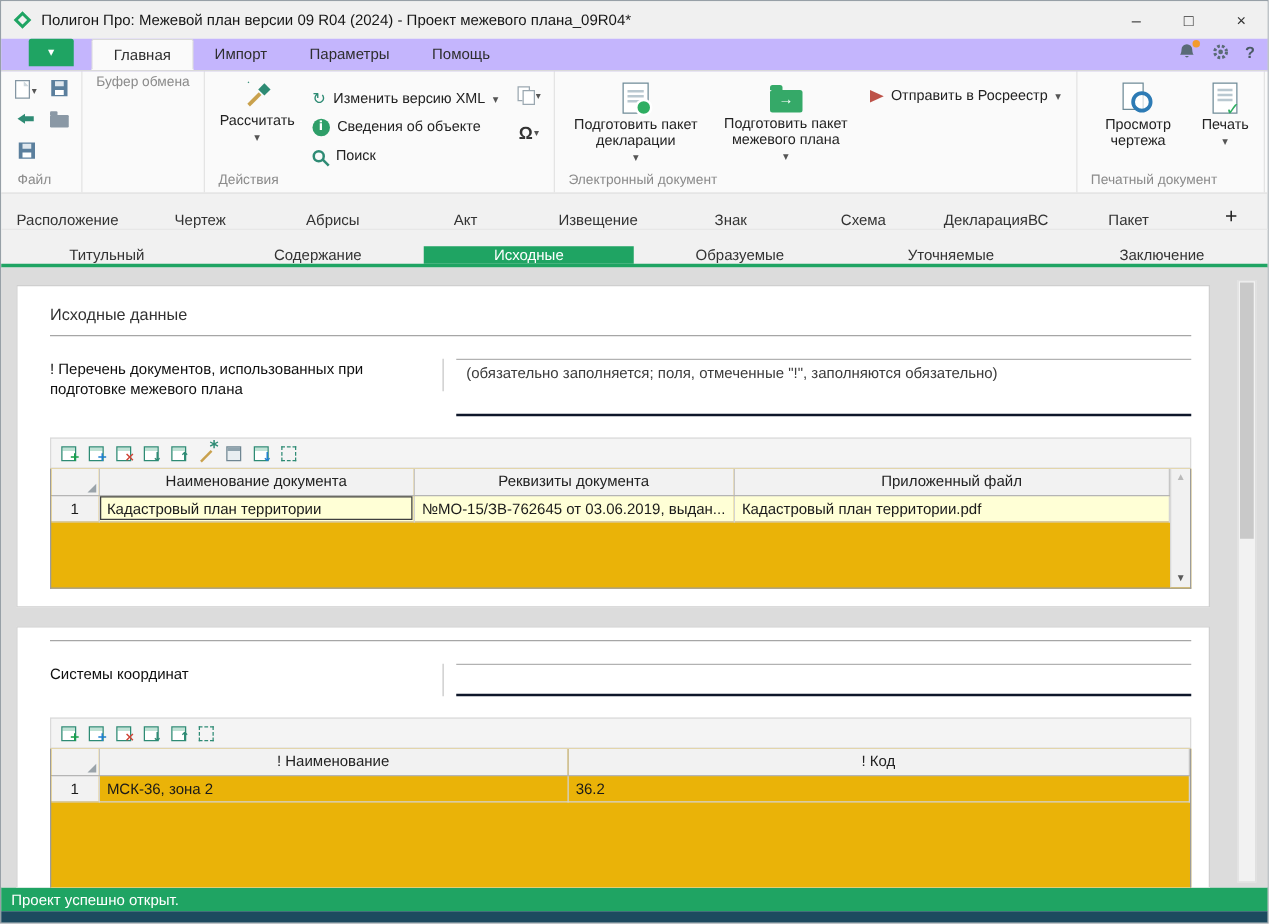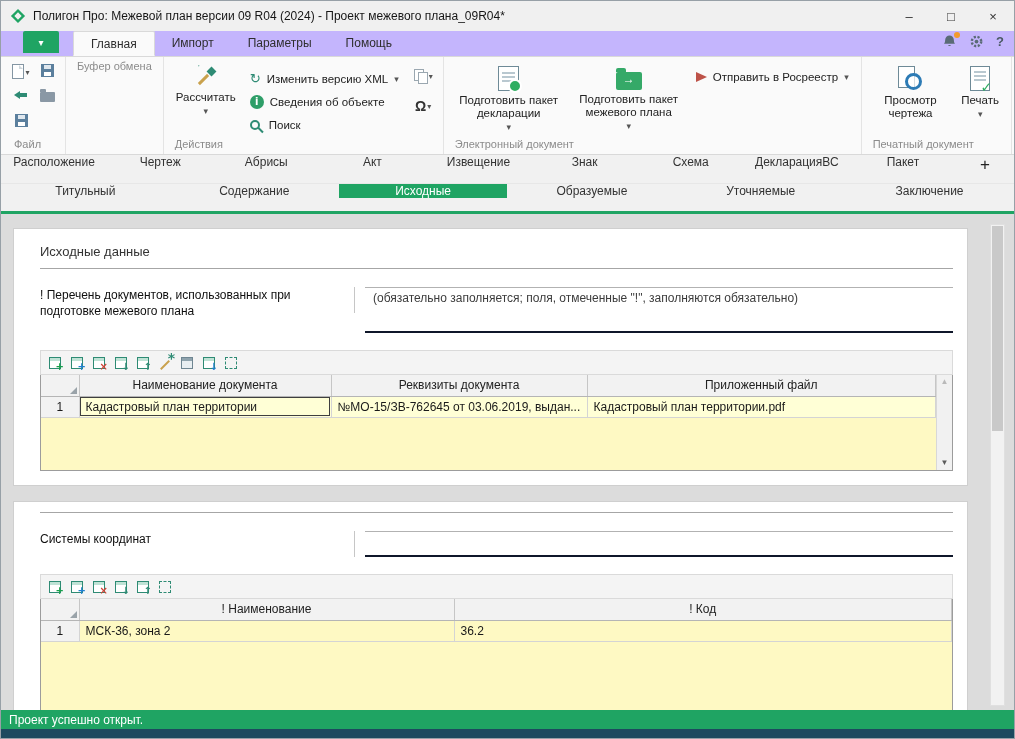--- a/index.html
+++ b/index.html
@@ -81,21 +81,21 @@
   .ic-send{display:inline-block;width:0;height:0;border-style:solid;border-width:5px 0 5px 11px;border-color:transparent transparent transparent #bd5248}
   .ic-preview{display:inline-block;width:26px;height:25px;position:relative}
   .ic-preview::before{content:"";position:absolute;left:1px;top:0;width:15px;height:20px;background:#fff;border:1px solid #6e8a97}
   .ic-preview::after{content:"";position:absolute;right:1px;bottom:1px;width:11px;height:11px;border:3px solid #2d7bb5;border-radius:50%;background:rgba(255,255,255,.7)}
   .ic-print{display:inline-block;width:20px;height:25px;background:#fff;border:1px solid #6e8a97;position:relative}
   .ic-print::before{content:"";position:absolute;left:3px;top:4px;right:3px;height:2px;background:#b9c8d0;box-shadow:0 4px 0 #b9c8d0,0 8px 0 #b9c8d0}
   .ic-print::after{content:"✓";position:absolute;right:-3px;bottom:-4px;color:#2fae62;font-weight:bold;font-size:14px}
 
   
   .doctabs{flex:0 0 auto;background:#f1f1f1}
-  .dtrow{display:flex;height:28px;align-items:flex-start}
+  .dtrow{display:flex;height:28px;align-items:flex-end}
   .dtrow + .dtrow{border-top:1px solid #e7e7e7}
   .dtab{flex:1;display:flex;align-items:center;justify-content:center;font-size:12px;color:#333;cursor:pointer;white-space:nowrap}
   .dtab.active,.dtab.active:hover{background:#1FA463;color:#fff}
   .addtab{flex:0 0 58px;display:flex;align-items:center;justify-content:center;font-size:17px;color:#222;cursor:pointer}
   .greenline{height:3px;background:#1FA463}
 
   
   .content{flex:1;min-height:0;background:#dcdcdc;position:relative;overflow:hidden;padding:14px 46px 0 12px}
   .panel{background:#fff;border:1px solid #cfcfcf;padding:10px 14px 14px 26px;margin-bottom:15px}
   .ptitle{font-size:13px;color:#333;padding:5px 0 9px}
@@ -115,21 +115,21 @@
   [data-name="insert-row-icon"]::after{content:"+";color:#1f7fd0}
   [data-name="delete-row-icon"]::after{content:"×";color:#cf4336}
   [data-name="move-down-icon"]::after{content:"↓";color:#2E8B74}
   [data-name="move-up-icon"]::after{content:"↑";color:#2E8B74}
   [data-name="calculate-icon"]::before{border:none;background:#c9a14d;width:12px;height:2px;transform:rotate(-45deg);top:10px;left:2px}
   [data-name="calculate-icon"]::after{content:"*";color:#2E8B74;font-size:14px;right:0;top:-1px;bottom:auto}
   [data-name="print-icon"]::before{border-color:#6f8692;background:linear-gradient(180deg,#8fa3ad 0,#8fa3ad 3px,#e8eef1 3px)}
   [data-name="import-xml-icon"]::after{content:"↓";color:#1f7fd0}
   [data-name="expand-icon"]::before{background:none;border:1px dashed #2E8B74}
 
-  .gridwrap{position:relative;border:1px solid #9c9c9c;border-top:none;background:#fef9c3;overflow:hidden}
+  .gridwrap{position:relative;border:1px solid #9c9c9c;border-top:none;background:#eab308;overflow:hidden}
   .gridwrap1{height:96px}
   .gridwrap2{height:120px}
   table.grid{border-collapse:collapse;table-layout:fixed}
   table.grid.w-scroll{width:calc(100% - 16px)}
   table.grid.w-full{width:100%}
   table.grid th{height:21px;background:#f2f2f2;border-right:1px solid #c6c6c6;border-bottom:1px solid #b5b5b5;font-weight:normal;font-size:12px;color:#222;text-align:center;overflow:hidden;white-space:nowrap;cursor:default}
   table.grid td{height:21px;border-right:1px solid #d4d4d4;border-bottom:1px solid #d4d4d4;font-size:12px;padding:1px 6px;white-space:nowrap;overflow:hidden;cursor:cell}
   td.numcell{background:#f2f2f2;text-align:center;padding:1px 2px}
   th.numhead{position:relative}
   .cornertri{position:absolute;right:2px;bottom:2px;width:0;height:0;border-left:7px solid transparent;border-bottom:7px solid #9aa3a9}

